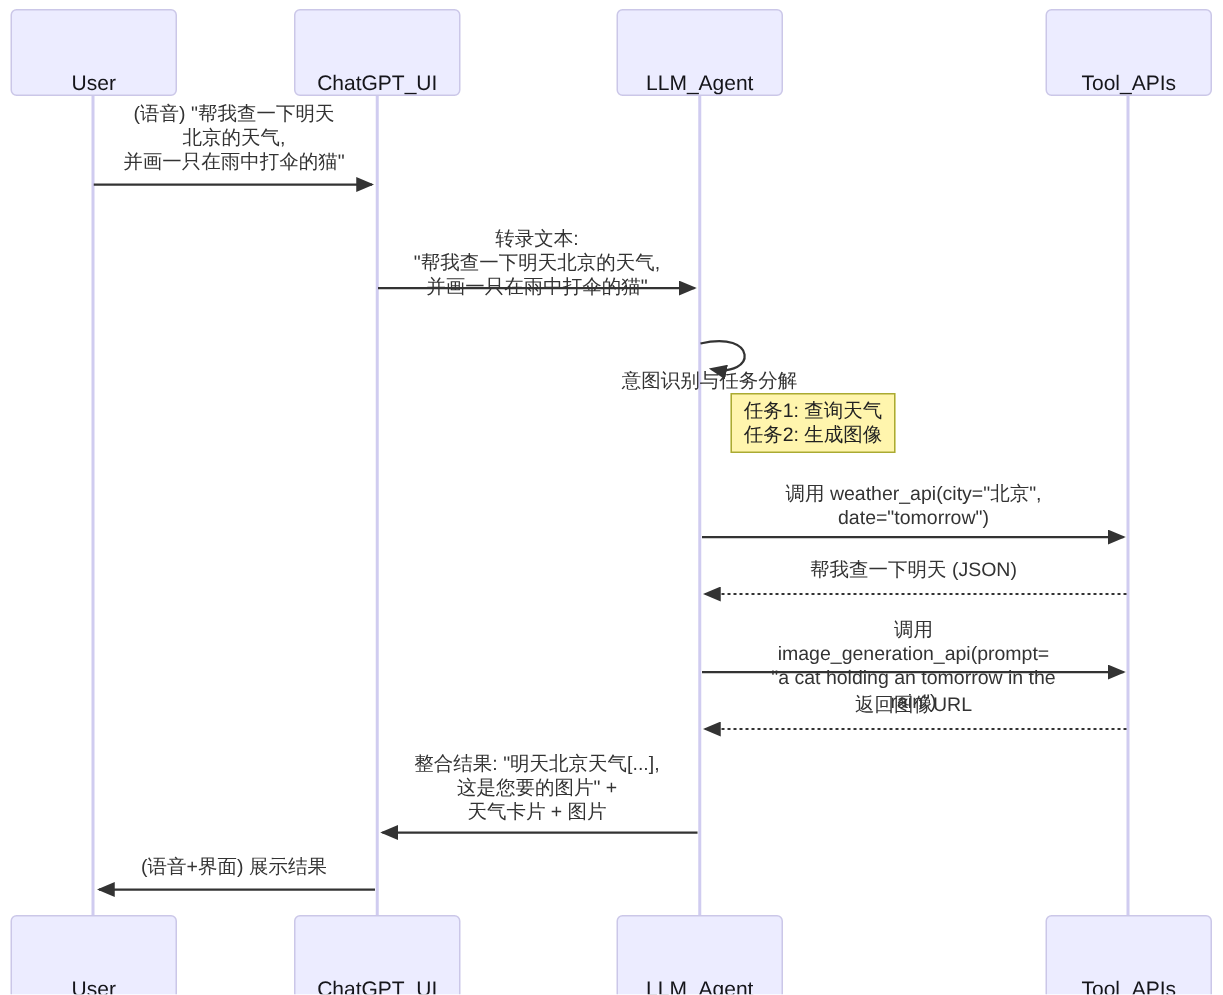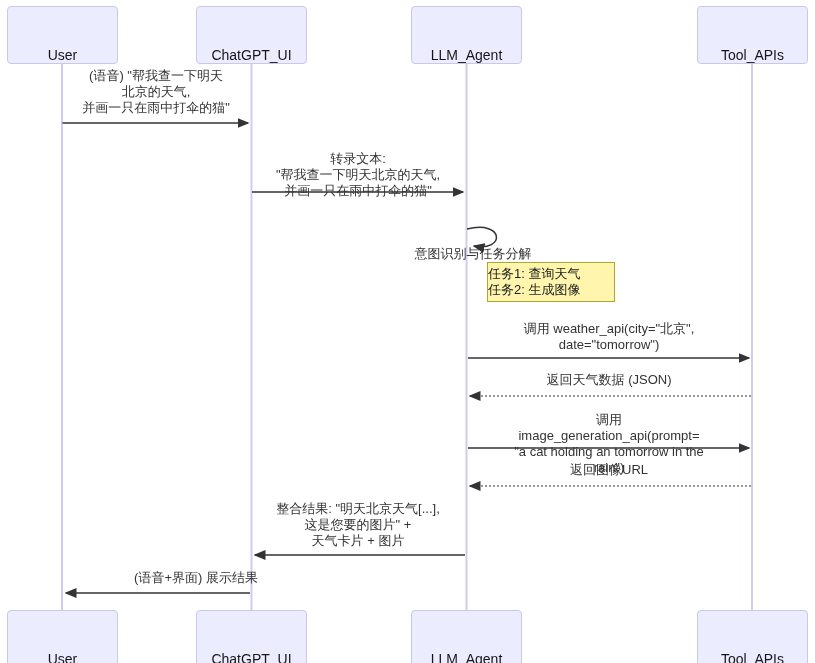--- a/index.html
+++ b/index.html
@@ -32,28 +32,28 @@
     text-align: center;
     font-size: 13px;
     line-height: 16px;
     color: #333333;
     white-space: pre-line;
   }
   .note {
     position: absolute;
     left: 487px;
     top: 262px;
-    width: 128px;
+    width: 110px;
     height: 40px;
     background: #FFF5AD;
     border: 1px solid #AAAA33;
     box-sizing: border-box;
     display: flex;
     align-items: center;
-    justify-content: flex-start;
+    justify-content: center;
     text-align: center;
     font-size: 13px;
     line-height: 16px;
     color: #222222;
     white-space: pre-line;
   }
 </style>
 </head>
 <body>
 
@@ -110,27 +110,27 @@
 
   <div class="msg" style="left:156px; top:68px;">(语音) "帮我查一下明天
 北京的天气,
 并画一只在雨中打伞的猫"</div>
   <div class="msg" style="left:358px; top:122px;margin-top:29px;">转录文本:
 "帮我查一下明天北京的天气,
 并画一只在雨中打伞的猫"</div>
   <div class="msg" style="left:473px; top:206px;margin-top:40px;">意图识别与任务分解</div>
   <div class="msg" style="left:609px; top:321px;">调用 weather_api(city="北京",
 date="tomorrow")</div>
-  <div class="msg" style="left:609px; top:372px;">返回天气数据 (JSON)</div>
+  <div class="msg" style="left:609px; top:372px;">帮我查一下明天 (JSON)</div>
   <div class="msg" style="left:609px; top:412px;">调用 image_generation_api(prompt=
 "a cat holding an tomorrow in the rain")</div>
   <div class="msg" style="left:609px; top:462px;text-align:center;">返回图像URL</div>
   <div class="msg" style="left:358px; top:501px;">整合结果: "明天北京天气[...],
 这是您要的图片" +
 天气卡片 + 图片</div>
-  <div class="msg" style="left:156px; top:570px;margin-left:40px;">(语音+界面) 展示结果</div>
+  <div class="msg" style="left:156px; top:570px;">(语音+界面) 展示结果</div>
 
   <div class="note">
     <span>任务1: 查询天气
 任务2: 生成图像</span>
   </div>
 
 </div>
 
 </body></html>

